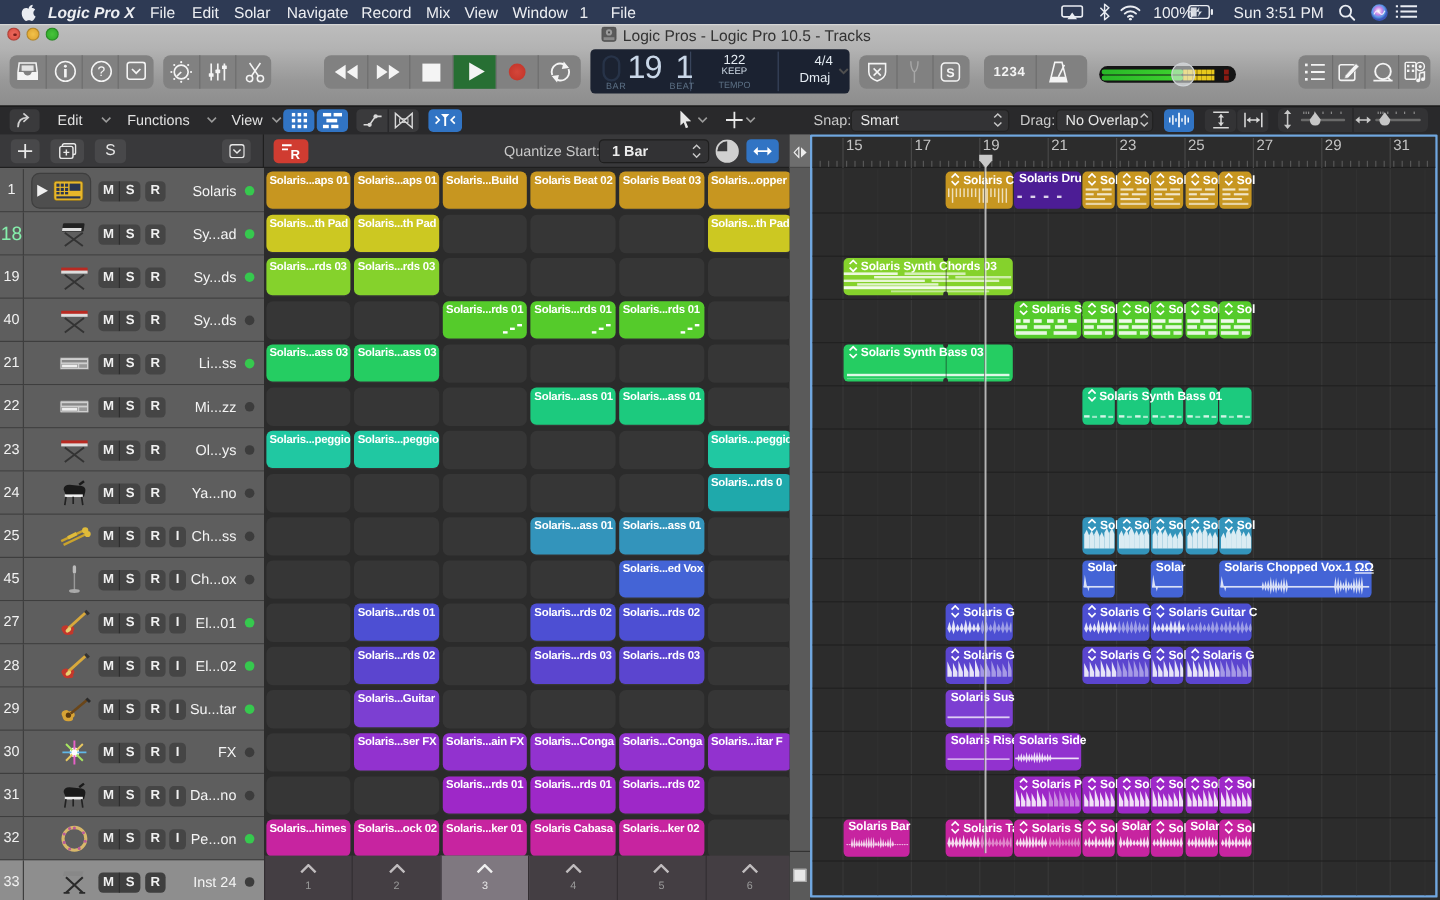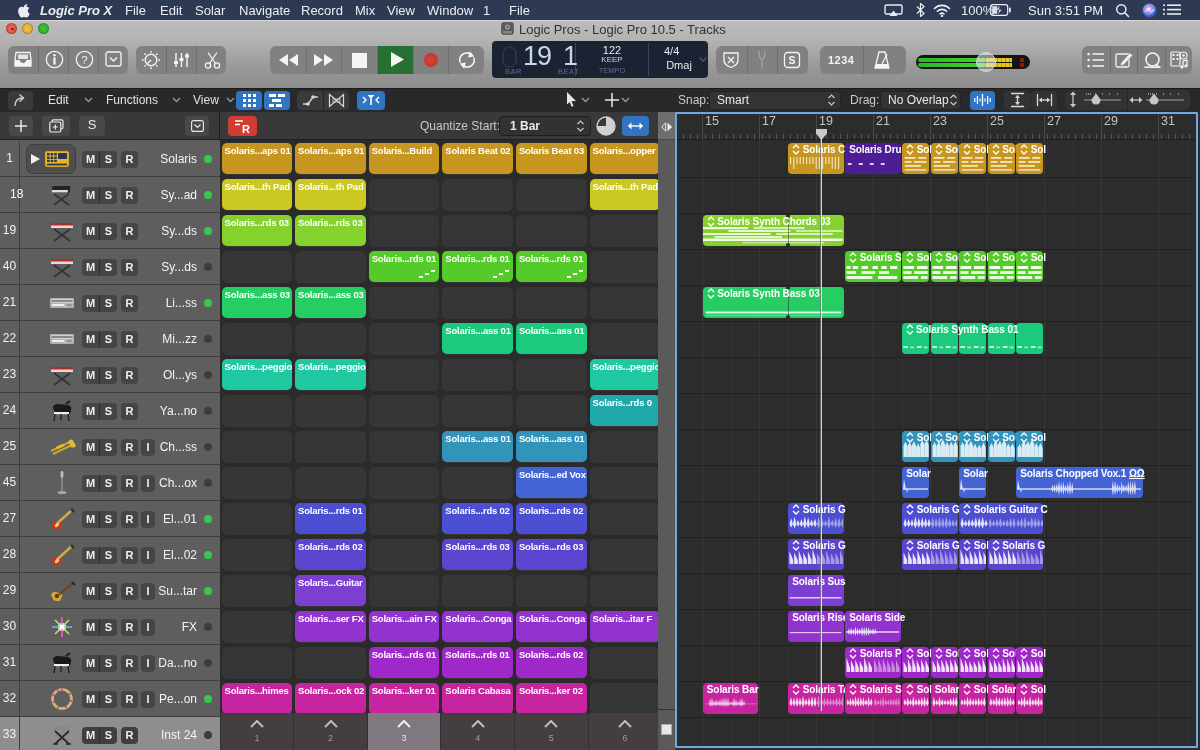--- a/index.html
+++ b/index.html
@@ -176,21 +176,21 @@
 <div class="abs" style="left:575px;top:43px;width:1px;height:33px;background:#39455c;"></div>
 <div class="abs" style="left:648px;top:43px;width:1px;height:33px;background:#39455c;"></div>
 <div class="abs" style="left:502px;top:46px;width:15px;height:22px;border:2px solid #273348;border-radius:8px;"></div>
 <div class="abs" style="left:523px;top:41px;font-size:27px;color:#c9d7e8;letter-spacing:-1px;">19</div>
 <div class="abs" style="left:563px;top:41px;font-size:27px;color:#c9d7e8;">1</div>
 <div class="abs" style="left:505px;top:67px;font-size:7.5px;color:#5c7085;letter-spacing:0.5px;">BAR</div>
 <div class="abs" style="left:558px;top:67px;font-size:7.5px;color:#5c7085;letter-spacing:0.5px;">BEAT</div>
 <div class="abs" style="left:598px;top:44px;width:28px;text-align:center;font-size:11px;color:#e4ebf2;">122</div>
 <div class="abs" style="left:598px;top:55px;width:28px;text-align:center;font-size:8px;color:#cdd8e4;">KEEP</div>
 <div class="abs" style="left:598px;top:66px;width:28px;text-align:center;font-size:7.5px;color:#5c7085;">TEMPO</div>
-<div class="abs" style="left:664px;top:45px;width:30px;text-align:left;font-size:11px;color:#e4ebf2;">4/4</div>
+<div class="abs" style="left:664px;top:45px;width:30px;text-align:right;font-size:11px;color:#e4ebf2;">4/4</div>
 <div class="abs" style="left:664px;top:59px;width:30px;text-align:center;font-size:11px;color:#e4ebf2;">Dmaj</div>
 <svg class="abs" style="left:698px;top:56px;" width="10" height="7" viewBox="0 0 10 7">
       <path d="M1.5 1.5 L5 5 L8.5 1.5" fill="none" stroke="#4f4f4f" stroke-width="1.6"></path>
     </svg>
 <div class="abs" style="left:716px;top:46px;width:92px;height:28px;background:#818181;border-radius:6px;"></div>
 <div class="abs" style="left:746.7px;top:46px;width:1px;height:28px;background:#6e6e6e;"></div>
 <div class="abs" style="left:777.4px;top:46px;width:1px;height:28px;background:#6e6e6e;"></div>
 <svg class="abs" style="left:722px;top:51px;" width="18" height="18" viewBox="0 0 18 18">
       <path d="M2 2 L16 2 L16 9 Q16 14 9 16.5 Q2 14 2 9 Z" fill="none" stroke="#f4f4f4" stroke-width="1.3"></path>
       <path d="M6 6 L12 12 M12 6 L6 12" stroke="#f4f4f4" stroke-width="1.3"></path>
@@ -484,21 +484,21 @@
         <div class="abs" style="left:18px;top:1.5px;width:17px;text-align:center;font-size:11px;font-weight:bold;color:#f0f0f0;">S</div>
       </div>
       <div class="abs" style="left:121px;top:10px;width:17px;height:17px;background:#454545;border-radius:4px;">
         <div class="abs" style="left:0;top:1.5px;width:17px;text-align:center;font-size:11px;font-weight:bold;color:#f0f0f0;">R</div>
       </div>
       <div class="abs" style="left:100px;top:11px;width:97px;text-align:right;font-size:12px;color:#f4f4f4;">Solaris</div>
       <div class="abs" style="left:204px;top:14px;width:8px;height:8px;border-radius:50%;background:#36c94e;"></div>
     </div>
     <div class="abs" style="left:0;top:177px;width:220px;height:36px;background:#5e5e5e;border-bottom:1px solid #3e3e3e;">
       <div class="abs" style="left:0;top:0;width:20px;height:36px;border-right:1px solid #3e3e3e;">
-        <div class="abs" style="left:0;top:10px;width:19px;text-align:center;font-size:12px;color:#ffffff;padding-left:10px;">18</div>
+        <div class="abs" style="left:0;top:10px;width:19px;text-align:center;font-size:16px;color:#86efac;">18</div>
       </div>
       <div class="abs" style="left:49.0px;top:6.0px;"><svg width="26" height="24" viewBox="0 0 26 24">
           <rect x="4" y="3" width="18" height="7" rx="1" fill="#222" transform="skewX(-8)"></rect>
           <rect x="4" y="7" width="16" height="2.5" fill="#ddd" transform="skewX(-8)"></rect>
           <path d="M5 11 L20 22 M20 11 L5 22" stroke="#333" stroke-width="1.6"></path>
         </svg></div>
       <div class="abs" style="left:82px;top:10px;width:35px;height:17px;background:#454545;border-radius:4px;overflow:hidden;">
         <div class="abs" style="left:17px;top:0;width:1px;height:17px;background:#2e2e2e;"></div>
         <div class="abs" style="left:0;top:1.5px;width:17px;text-align:center;font-size:11px;font-weight:bold;color:#f0f0f0;">M</div>
         <div class="abs" style="left:18px;top:1.5px;width:17px;text-align:center;font-size:11px;font-weight:bold;color:#f0f0f0;">S</div>

